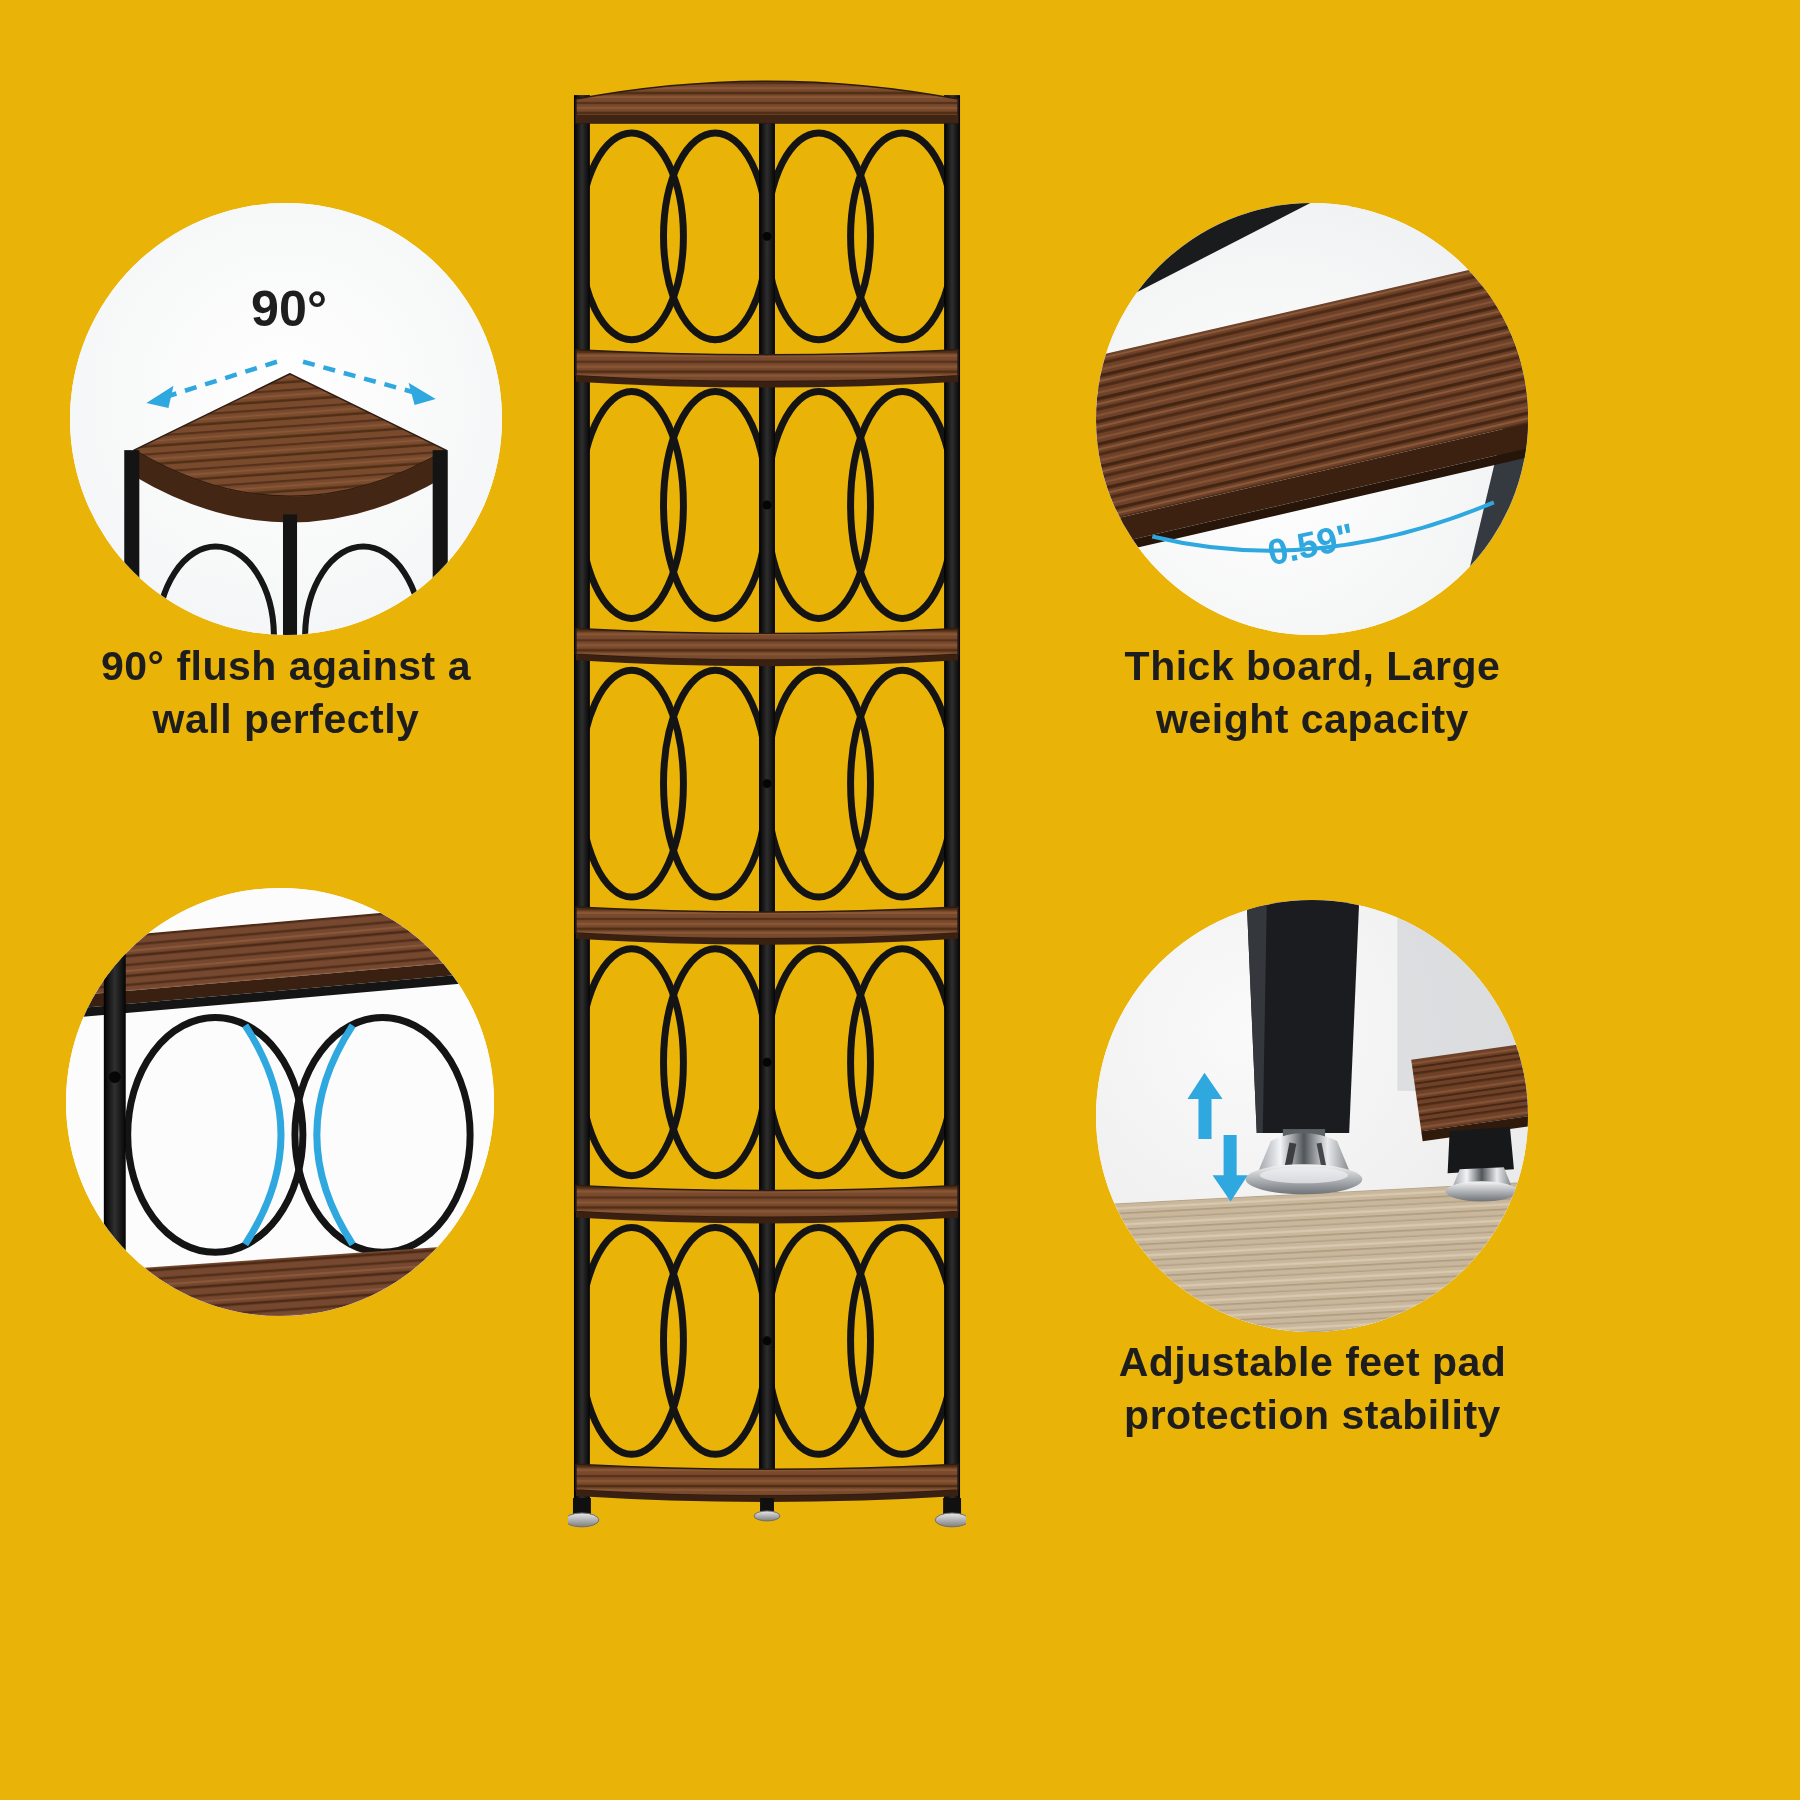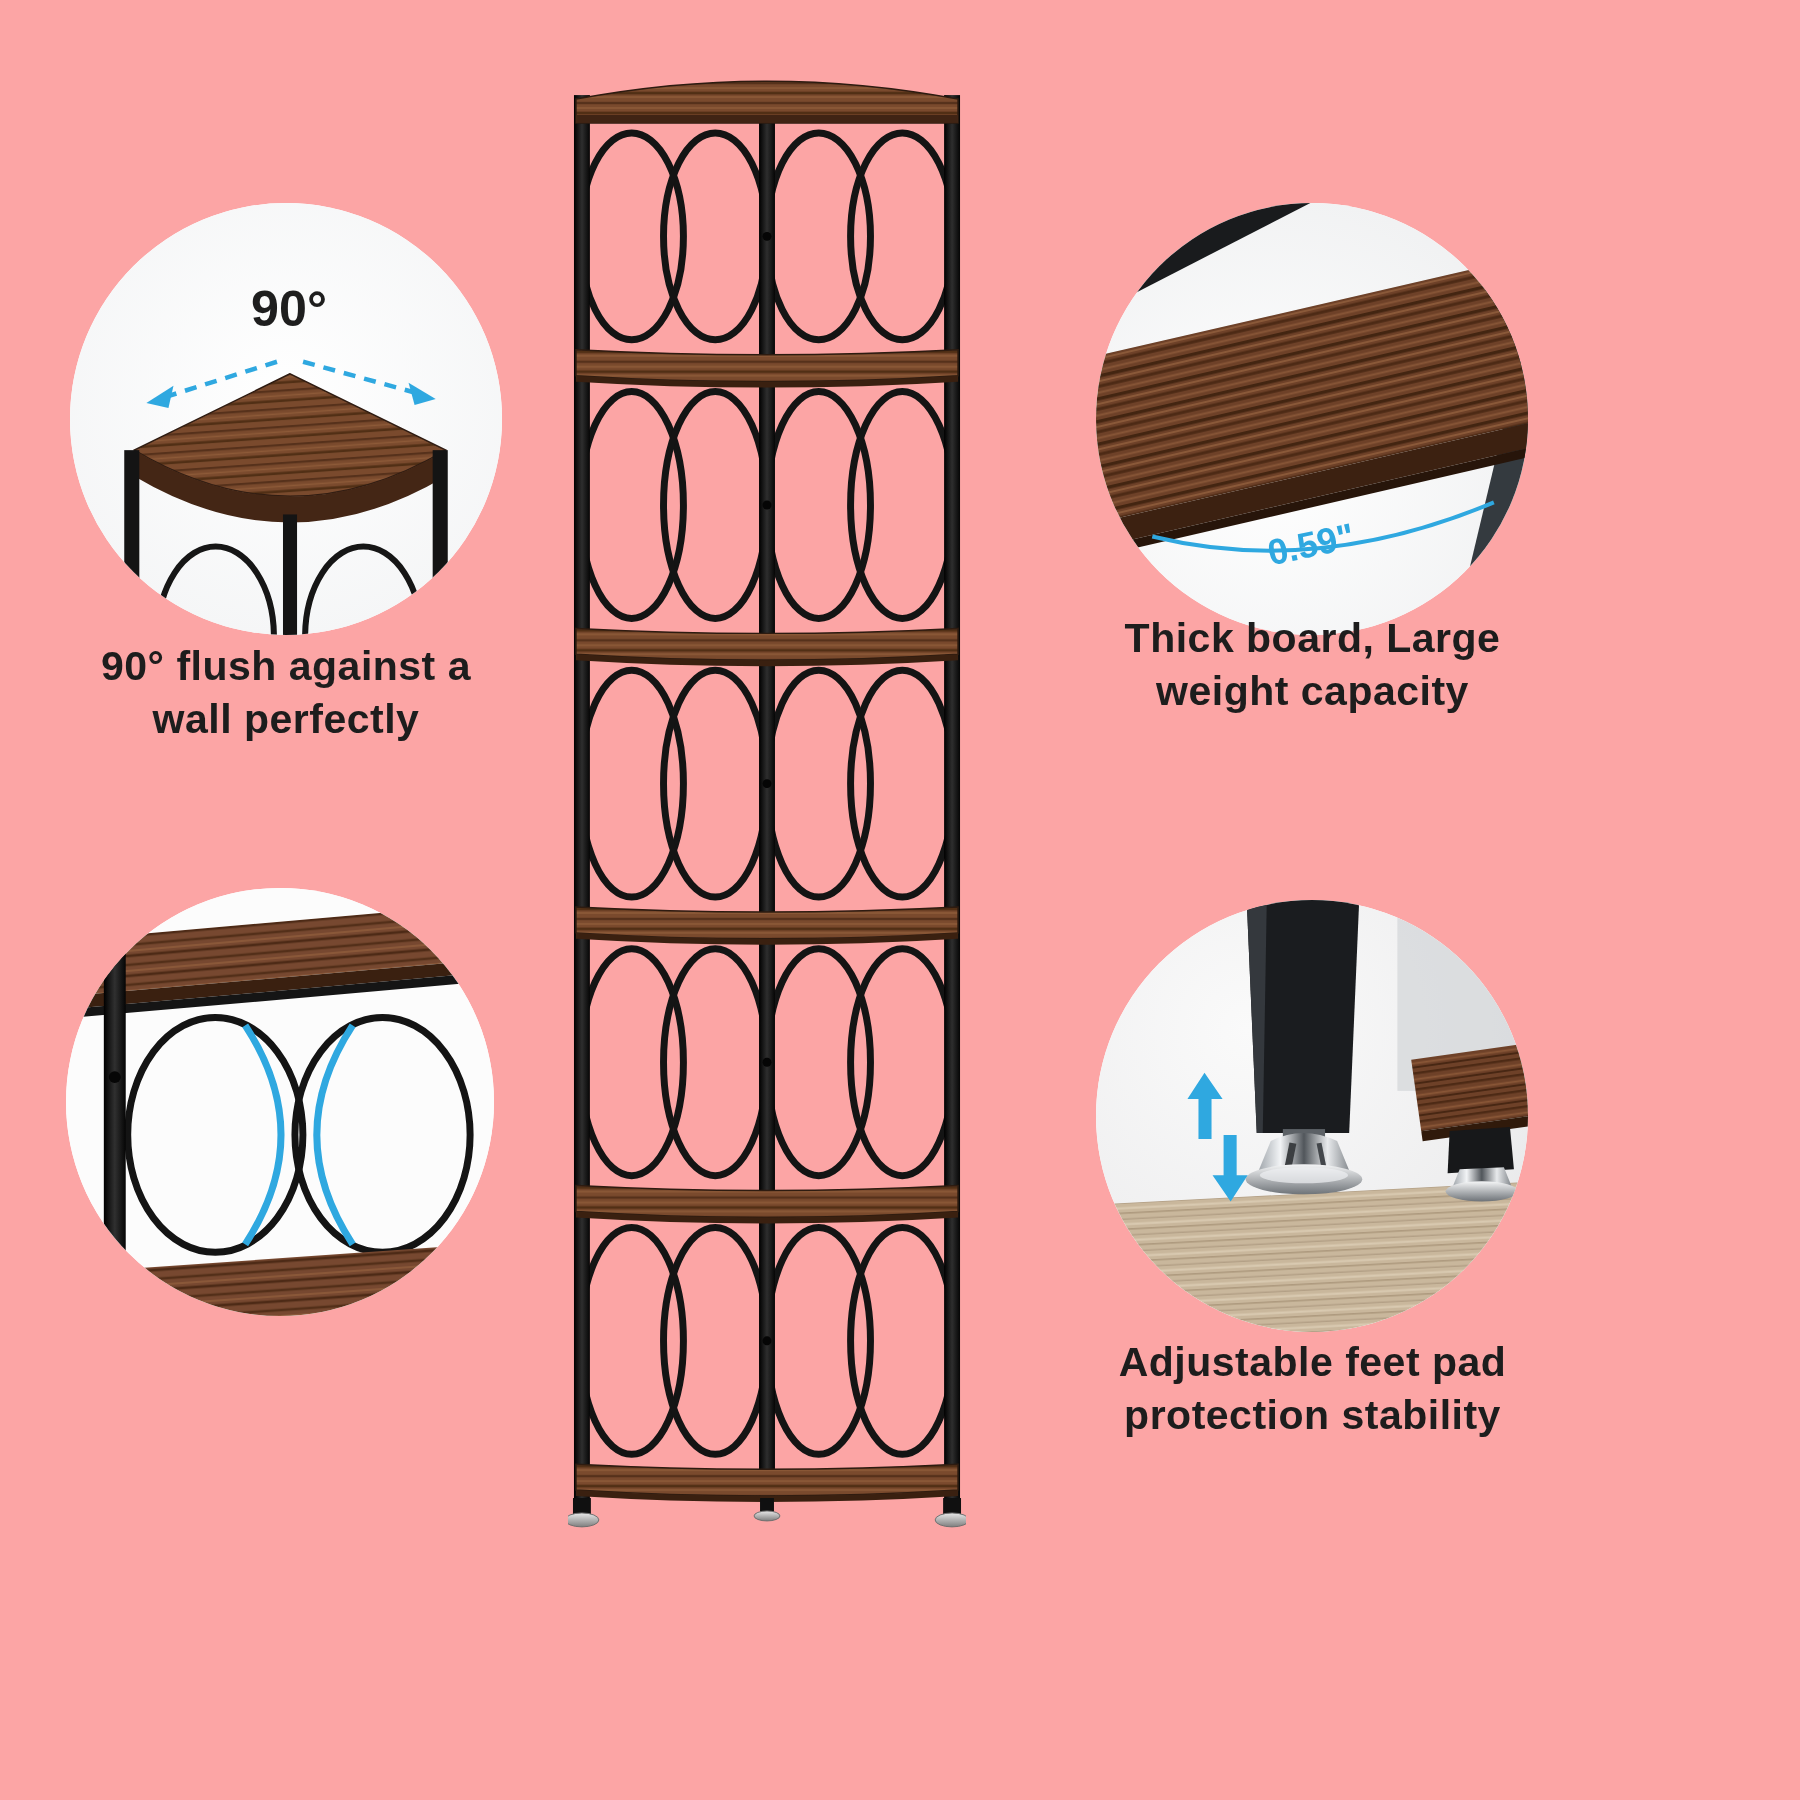--- a/index.html
+++ b/index.html
@@ -1,31 +1,31 @@
 <!DOCTYPE html>
 <html><head>
 <meta charset="utf-8">
 <style>
   * { margin:0; padding:0; box-sizing:border-box; }
   html,body { width:1800px; height:1800px; background:#ffffff; }
   body { font-family:"Liberation Sans", sans-serif; position:relative; overflow:hidden; }
-  .canvas { position:absolute; inset:0; background:#fca5a5; }
+  .canvas { position:absolute; inset:0; background:#eab308; }
   .shelf-svg { position:absolute; left:568px; top:52px; width:398px; height:1512px; }
   .callout { position:absolute; border-radius:50%; overflow:hidden; background:#fff; }
   .callout svg { display:block; width:100%; height:100%; }
   .callout-tl { left:70px;  top:203px; width:432px; height:432px; }
   .callout-tr { left:1096px;top:203px; width:432px; height:432px; }
   .callout-bl { left:66px;  top:888px; width:428px; height:428px; }
   .callout-br { left:1096px;top:900px; width:432px; height:432px; }
   .caption {
     position:absolute; font-weight:700; font-size:41px; line-height:1.3;
     color:#1d1d1d; text-align:center; white-space:pre-line; letter-spacing:0.5px;
   }
   .caption-tl { left:40px;   top:640px;  width:492px; }
-  .caption-tr { left:1055px; top:612px;  width:515px; }
+  .caption-tr { left:1055px; top:640px;  width:515px; }
   .caption-bl { left:40px;   top:1332px; width:485px; }
   .caption-br { left:1035px; top:1336px; width:555px; }
 </style>
 </head>
 <body>
 
 <div class="canvas">
 
   <svg class="shelf-svg" viewBox="0 0 400 1505">
     <defs>

